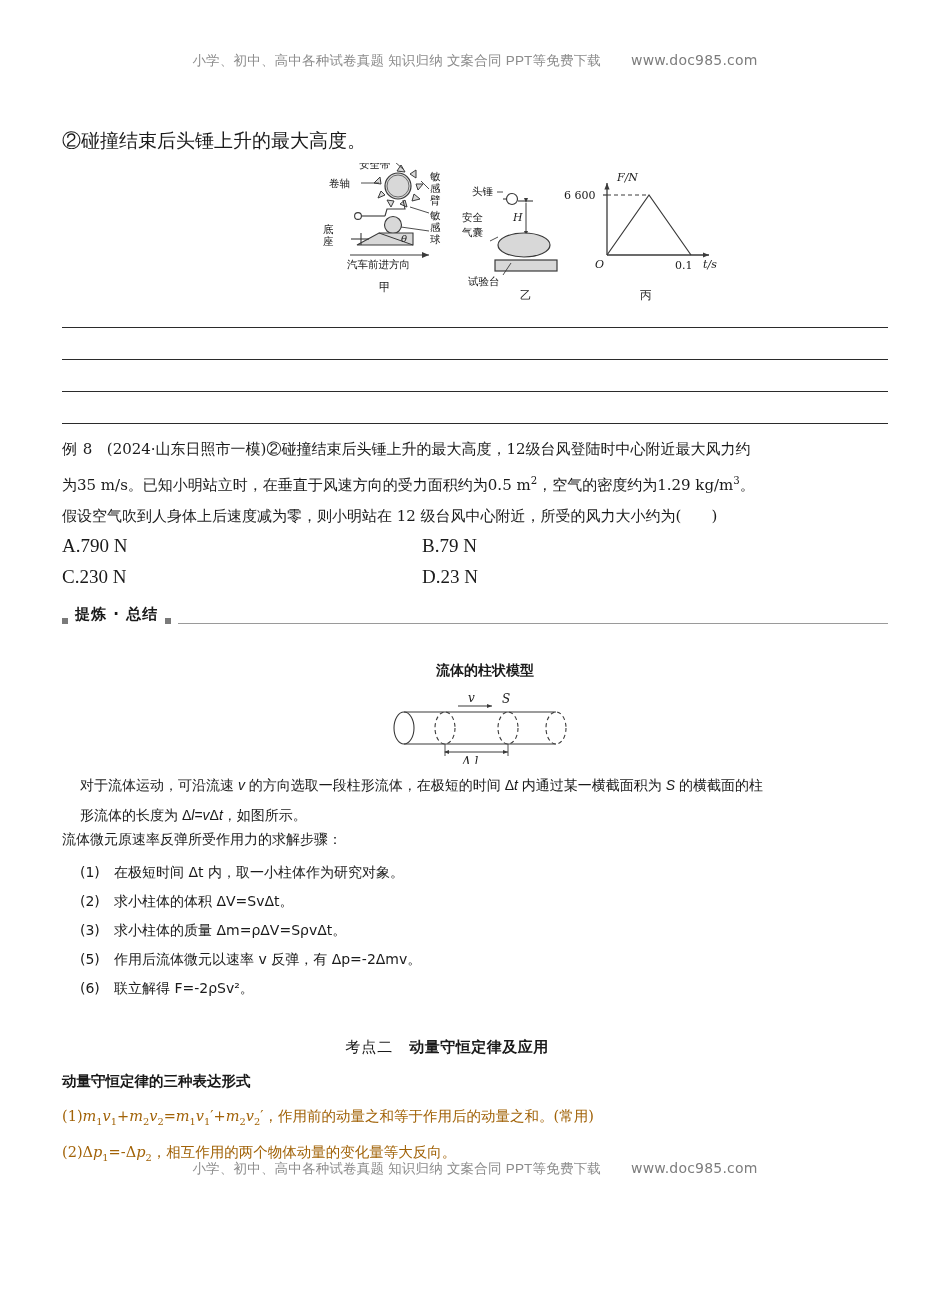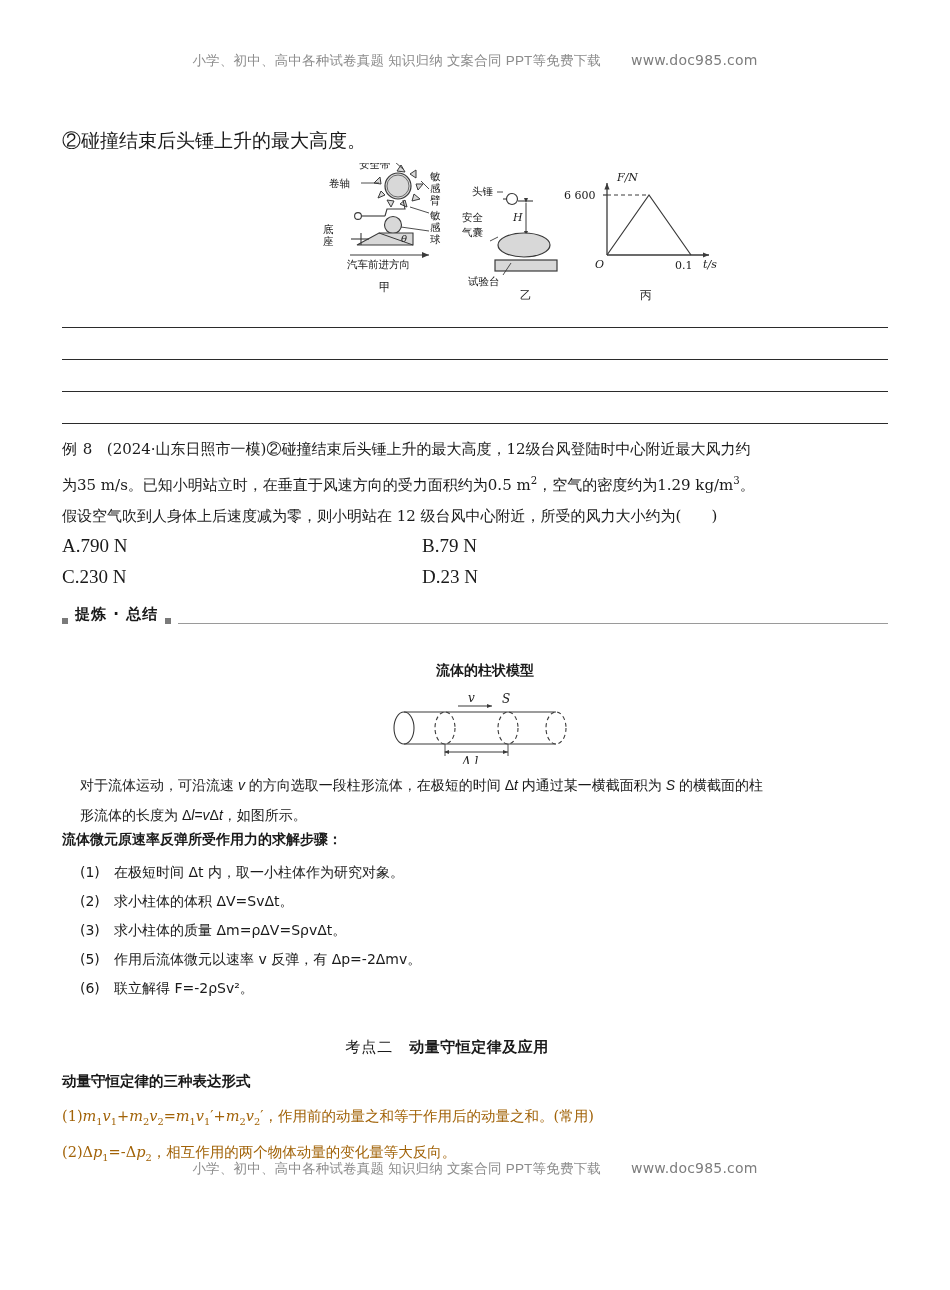--- a/index.html
+++ b/index.html
@@ -174,21 +174,20 @@
   }
   .para-1 { top: 770px; }
   .para-line { white-space: nowrap; }
   .steps-head {
     position: absolute;
     left: 62px;
     top: 831px;
     font-family: "DejaVu Sans", "Liberation Sans", sans-serif;
     font-size: 14px;
     color: #1a1a1a;
-    font-weight: bold;
   }
   .steps {
     position: absolute;
     left: 80px;
     top: 858px;
     width: 700px;
   }
   .step-row {
     font-family: "DejaVu Sans", "Liberation Sans", sans-serif;
     font-size: 14px;

